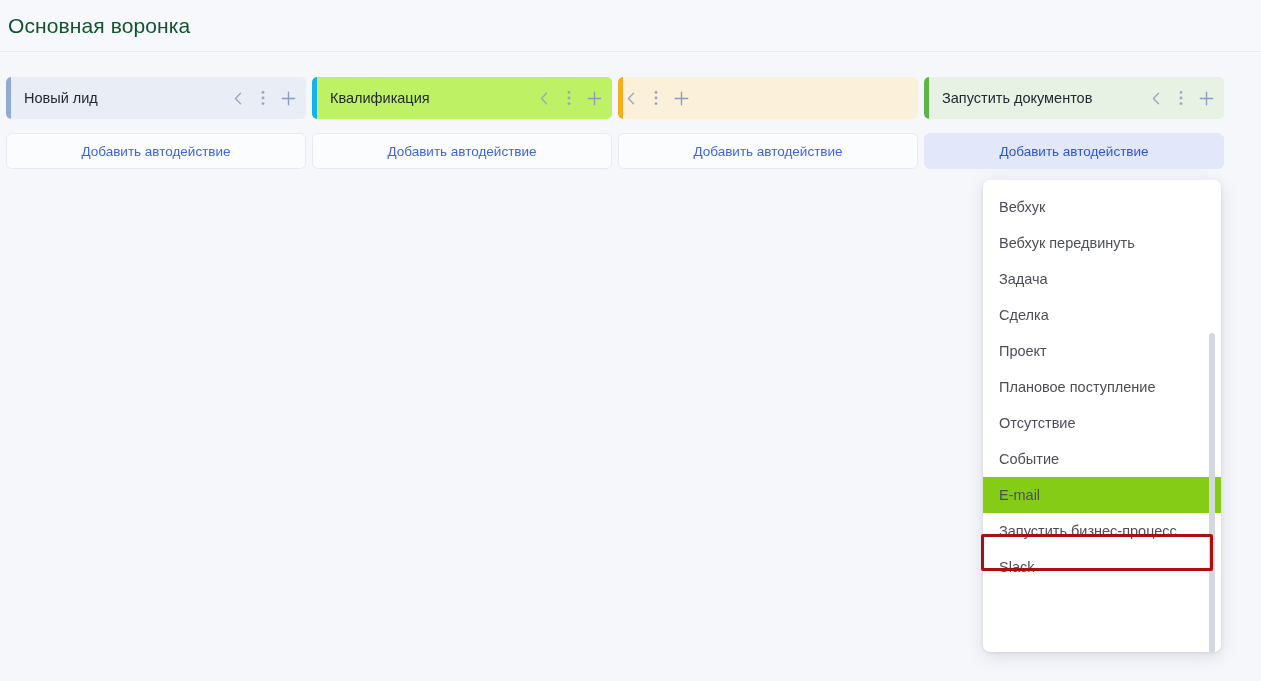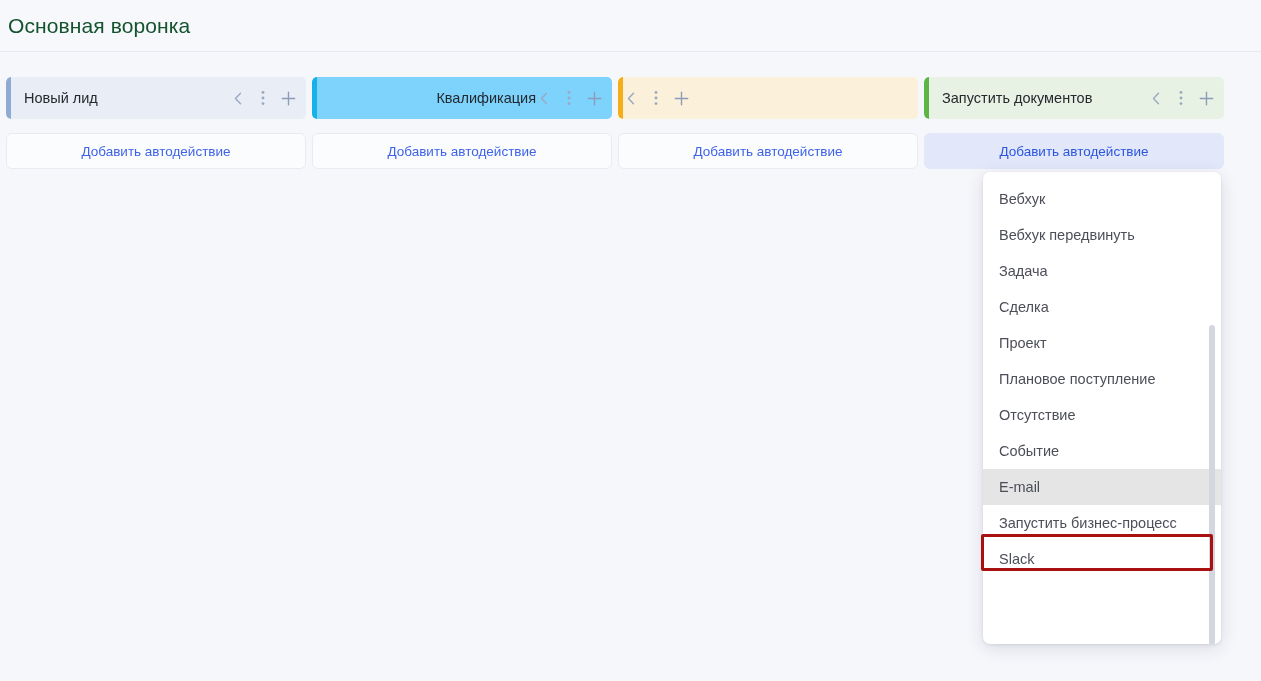--- a/index.html
+++ b/index.html
@@ -113,21 +113,21 @@
     background: #e2e8fa;
     border-color: #e2e8fa;
     color: #2b55e0;
     font-weight: 400;
   }
 
   
   #dropdown {
     position: absolute;
     left: 983px;
-    top: 172px;
+    top: 180px;
     width: 238px;
     height: 472px;
     background: #ffffff;
     border-radius: 7px;
     box-shadow: 0 4px 18px rgba(30,40,70,0.13), 0 1px 3px rgba(30,40,70,0.10);
     padding: 9px 0 9px 0;
     overflow: hidden;
   }
   #menu-list {
     list-style: none;
@@ -139,21 +139,21 @@
     height: 36px;
     display: flex;
     align-items: center;
     padding: 0 16px;
     font-size: 14.5px;
     color: #4c4f58;
     cursor: pointer;
     white-space: nowrap;
   }
   .menu-item.hovered {
-    background: #e5e5e5;
+    background: #84cc16;
   }
 
   
   #highlight-box {
     position: absolute;
     left: 981px;
     top: 534px;
     width: 232px;
     height: 37px;
     border: 3px solid #a91010;
@@ -212,21 +212,21 @@
           <svg width="15" height="15" viewBox="0 0 15 15">
               <path d="M7.5 1.3v12.4M1.3 7.5h12.4" stroke="#8d9cb8" stroke-width="1.4" stroke-linecap="round"></path>
             </svg>
         </span>
       </div>
     </div>
     <button class="add-action">Добавить автодействие</button>
   </div>
 
   <div class="column">
-    <div class="col-header" style="background:#7dd3fc;text-align:right;">
+    <div class="col-header" style="background:#bef264;">
       <div class="col-accent" style="background:#16b1e8;"></div>
       <div class="col-title">Квалификация</div>
       <div class="col-icons">
         <span class="ic">
           <svg width="8" height="13" viewBox="0 0 8 13" fill="none">
               <path d="M6.5 1.2L1.5 6.5l5 5.3" stroke="#9aa8c2" stroke-width="1.4" stroke-linecap="round" stroke-linejoin="round"></path>
             </svg>
         </span>
         <span class="ic">
           <svg width="4" height="16" viewBox="0 0 4 16">

